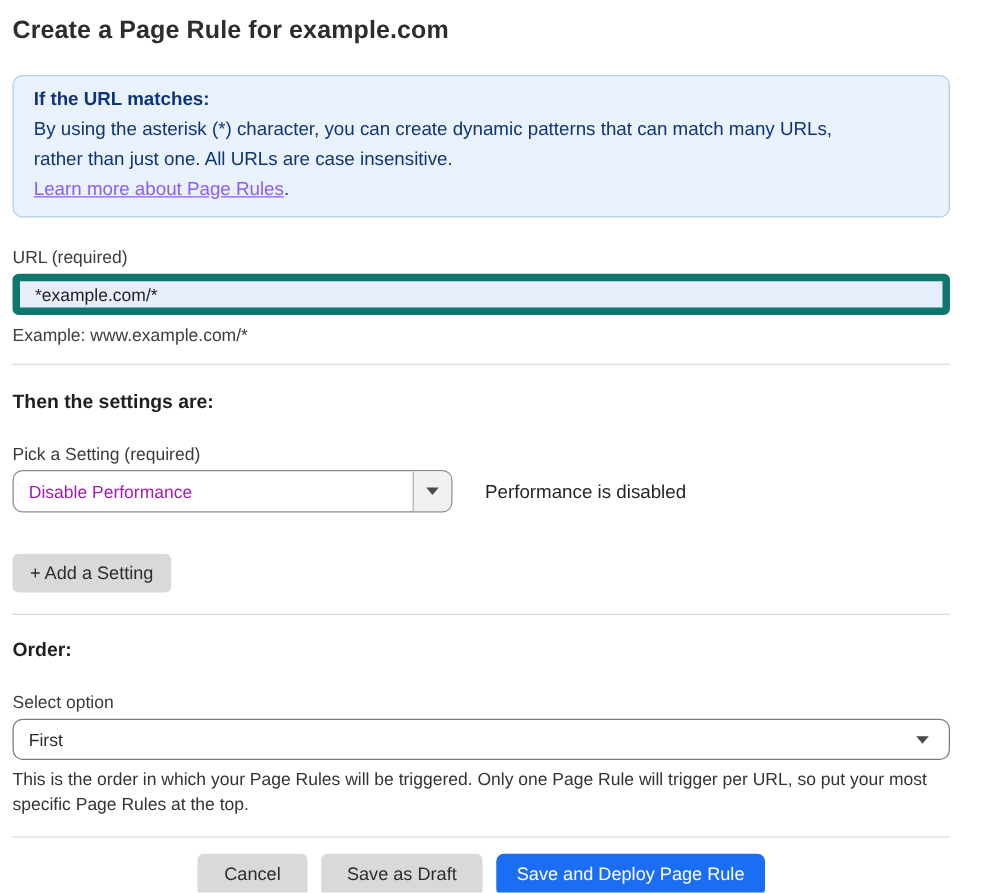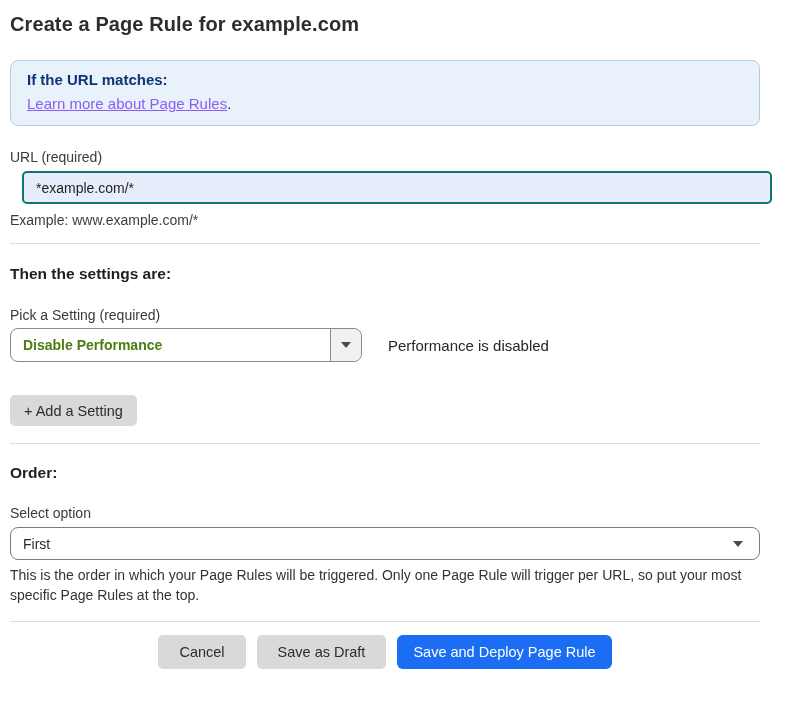--- a/index.html
+++ b/index.html
@@ -34,25 +34,25 @@
   .info-link-line span { color: #0e3578; }
 
   .field-label {
     display: block; margin-top: 22px;
     font-size: 14px; line-height: 18px; color: #3a3a3a;
   }
 
   .url-input {
     display: block; margin-top: 5px; width: 100%; height: 33px;
     background: #e7edfb;
-    border: 2px solid #0f766e;
+    border: 6px solid #0f766e;
     border-radius: 5px;
     padding: 0 12px;
     font-family: "Liberation Sans", sans-serif;
-    font-size: 14px; color: #1f1f1f; margin-left: 12px;
+    font-size: 14px; color: #1f1f1f;
   }
 
   .example-text { margin-top: 7px; font-size: 14px; line-height: 18px; color: #3d3d3d; }
 
   hr.divider { border: none; border-top: 1px solid #dcdcdc; height: 0; }
   hr.d1 { margin: 14px 0 0; }
   hr.d2 { margin: 17px 0 0; }
   hr.d3 { margin: 16px 0 0; }
 
   h2.section-heading {
@@ -65,21 +65,21 @@
 
   .setting-row { margin-top: 4px; display: flex; align-items: center; }
   .dropdown {
     width: 352px; height: 34px;
     background: #ffffff;
     border: 1px solid #8a8a8a;
     border-radius: 8px;
     display: flex; align-items: center;
     cursor: pointer; overflow: hidden;
   }
-  .dropdown-value { flex: 1; padding: 0 12px; font-size: 14px; color: #4d7c0f; font-weight: bold; }
+  .dropdown-value { flex: 1; padding: 0 12px; font-size: 14px; color: #a21caf; }
   .dropdown-btn {
     width: 31px; height: 100%;
     border-left: 1px solid #8a8a8a;
     background: #f1f1f1;
     display: flex; align-items: center; justify-content: center;
     border-radius: 0 7px 7px 0;
   }
   .caret {
     width: 0; height: 0;
     border-left: 5px solid transparent;
@@ -120,20 +120,21 @@
 </style>
 </head>
 <body>
 
 <div class="page">
 
   <h1 class="page-title">Create a Page Rule for example.com</h1>
 
   <div class="info-box">
     <div class="info-heading">If the URL matches:</div>
+    <div class="info-body">By using the asterisk (*) character, you can create dynamic patterns that can match many URLs, rather than just one. All URLs are case insensitive.</div>
     <div class="info-link-line"><a href="#">Learn more about Page Rules</a><span>.</span></div>
   </div>
 
   <label class="field-label">URL (required)</label>
   <input class="url-input" type="text" value="*example.com/*" style="">
   <div class="example-text">Example: www.example.com/*</div>
 
   <hr class="divider d1">
 
   <h2 class="section-heading settings-heading">Then the settings are:</h2>

